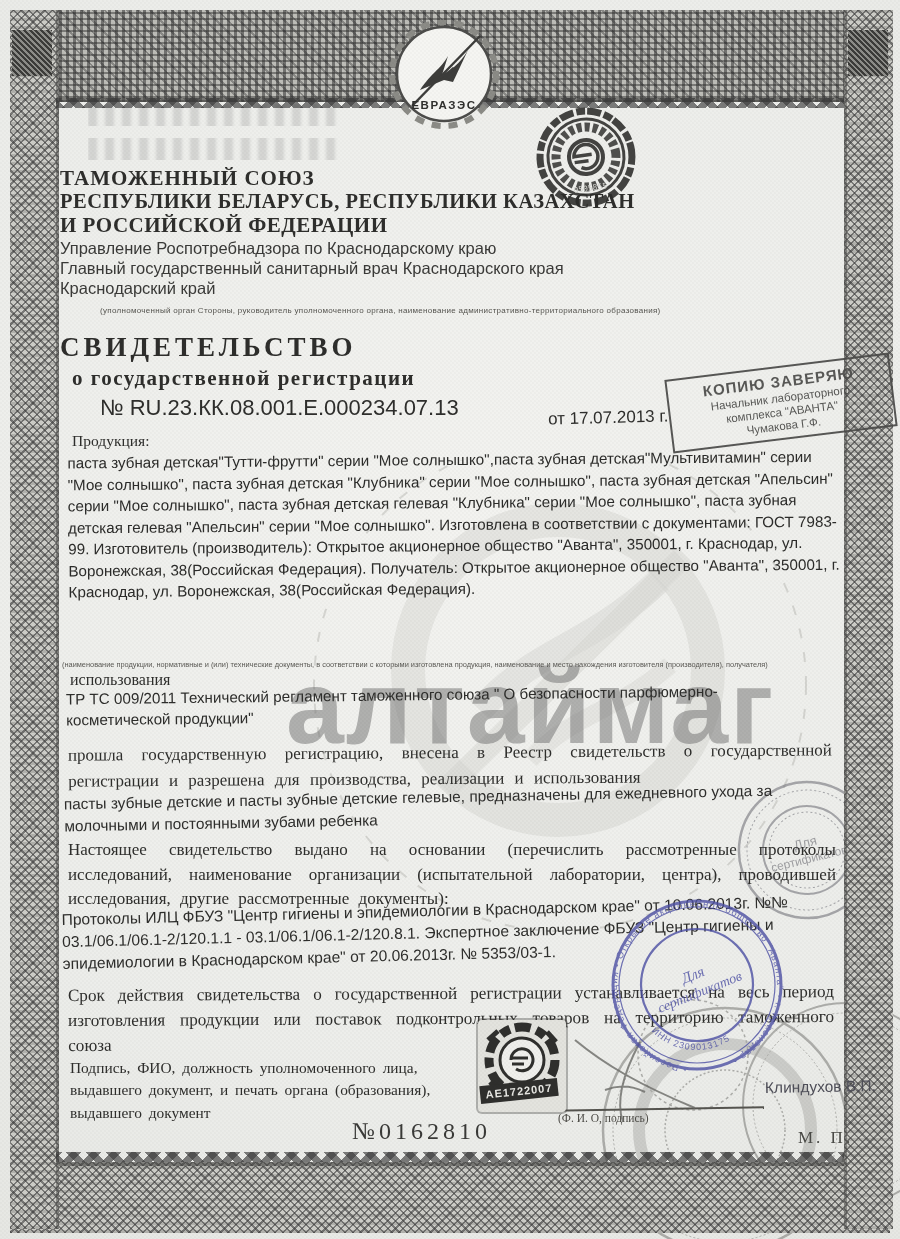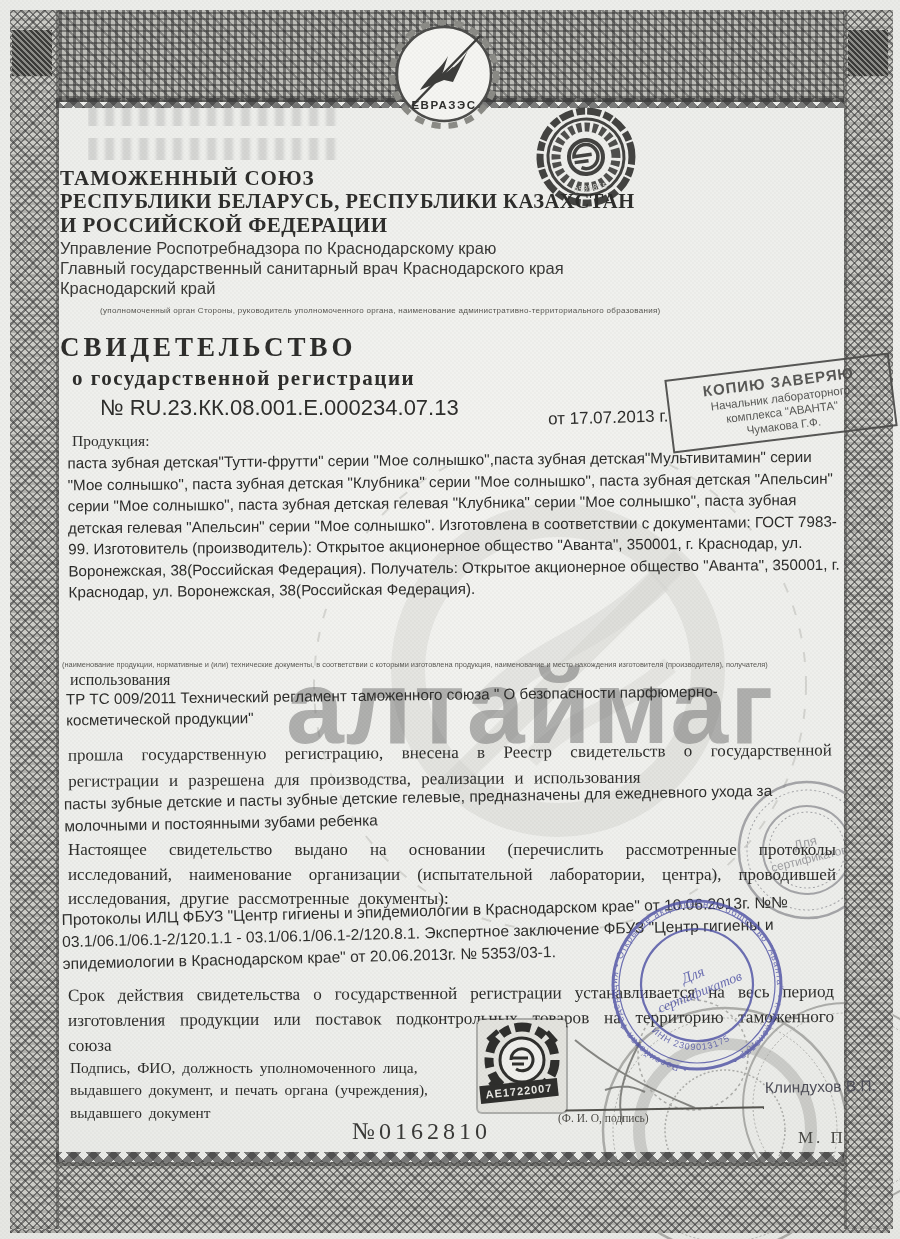--- a/index.html
+++ b/index.html
@@ -162,21 +162,21 @@
   <div class="tx sans trts">ТР ТС 009/2011 Технический регламент таможенного союза " О безопасности парфюмерно-косметической продукции"</div>
 
   <div class="tx serif passed">прошла государственную регистрацию, внесена в Реестр свидетельств о государственной регистрации и разрешена для производства, реализации и использования</div>
   <div class="tx sans usage">пасты зубные детские и пасты зубные детские гелевые, предназначены для ежедневного ухода за молочными и постоянными зубами ребенка</div>
 
   <div class="tx serif basis">Настоящее свидетельство выдано на основании (перечислить рассмотренные протоколы исследований, наименование организации (испытательной лаборатории, центра), проводившей исследования, другие рассмотренные документы):</div>
   <div class="tx sans protocols">Протоколы ИЛЦ ФБУЗ "Центр гигиены и эпидемиологии в Краснодарском крае" от 10.06.2013г. №№ 03.1/06.1/06.1-2/120.1.1 - 03.1/06.1/06.1-2/120.8.1. Экспертное заключение ФБУЗ "Центр гигиены и эпидемиологии в Краснодарском крае" от 20.06.2013г. № 5353/03-1.</div>
 
   <div class="tx serif validity">Срок действия свидетельства о государственной регистрации устанавливается на весь период изготовления продукции или поставок подконтрольных товаров на территорию таможенного союза</div>
 
-  <div class="tx serif sign-label">Подпись, ФИО, должность уполномоченного лица, выдавшего документ, и печать органа (учреждения), выдавшего документ</div>
+  <div class="tx serif sign-label">Подпись, ФИО, должность уполномоченного лица, выдавшего документ, и печать органа (образования), выдавшего документ</div>
   <div class="sig-line"></div>
   <div class="tx serif fio-cap">(Ф. И. О, подпись)</div>
   <div class="tx signer">Клиндухов В.П.</div>
   <div class="tx serif mp">М. П.</div>
   <div class="tx serif blank-num">№0162810</div>
 
   <svg class="stamp-svg" style="left:545px;top:1030px;" width="180" height="100" viewBox="0 0 180 100">
     <path d="M30 10 C60 35 95 55 150 78 M95 12 C80 40 70 70 78 92 M60 60 q20 -8 40 2" stroke="#6b6b68" stroke-width="2" fill="none" opacity=".8"></path>
   </svg>
 

